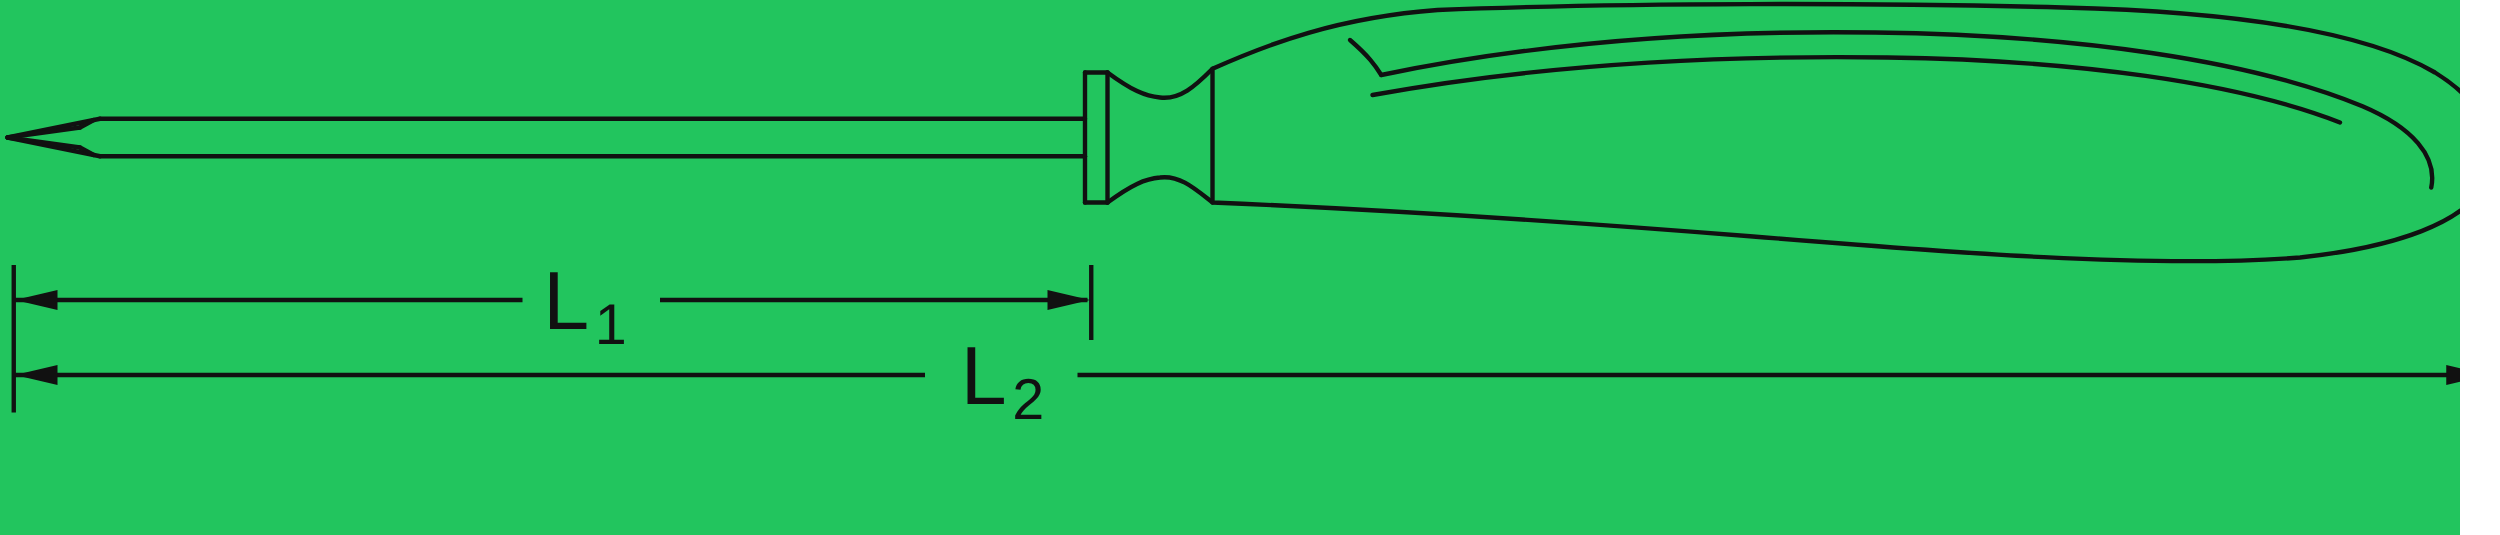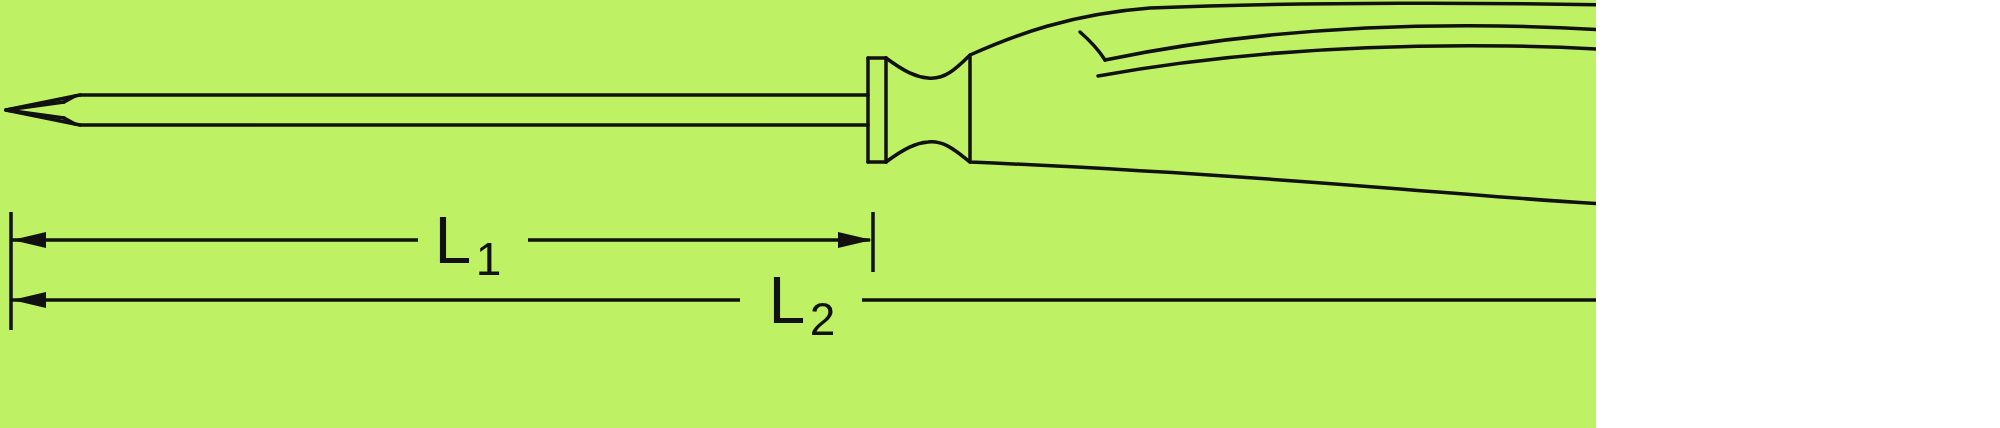--- a/index.html
+++ b/index.html
@@ -2,23 +2,23 @@
 <html><head>
 <meta charset="utf-8">
 <style>
   html, body {
     margin: 0;
     padding: 0;
     background: #ffffff;
   }
   .canvas {
     position: relative;
-    width: 1596px;
+    width: 1968px;
     height: 428px;
-    background: #bef264;
+    background: #22c55e;
     overflow: hidden;
     font-family: "Liberation Sans", sans-serif;
   }
   svg { display: block; }
   .outline {
     fill: none;
     stroke: #111111;
     stroke-width: 3.5;
     stroke-linejoin: round;
     stroke-linecap: round;

